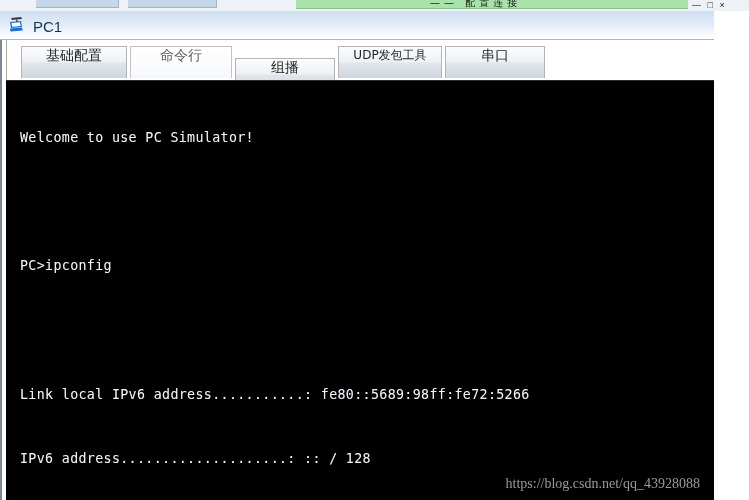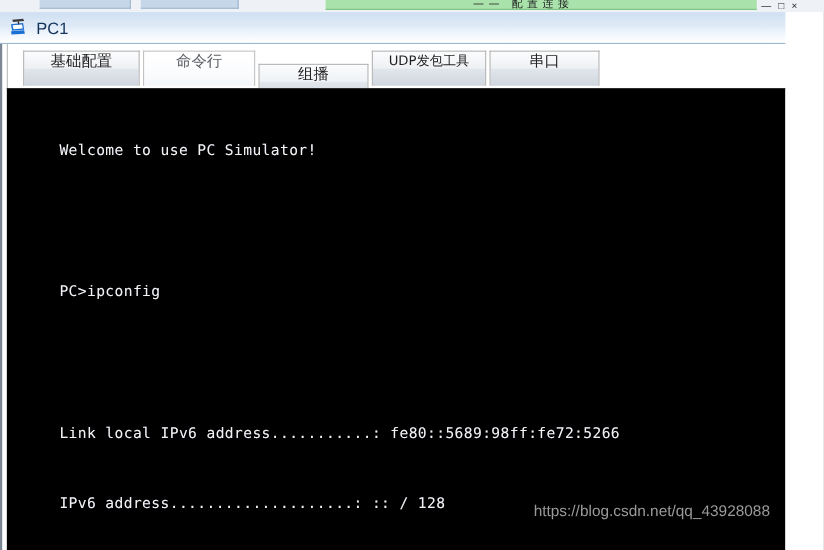--- a/index.html
+++ b/index.html
@@ -173,29 +173,29 @@
     right: 0;
     bottom: 0;
     font-family: "DejaVu Sans Mono", monospace;
     font-size: 13.3px;
     line-height: 21.4px;
     color: #f2f2f2;
     white-space: pre;
     letter-spacing: 0.35px;
     text-shadow: 0 0 0.5px rgba(160,180,255,0.35);
   }
-  .term-line { height: 21.4px; margin-left: 34px; }
+  .term-line { height: 21.4px; }
 
   .watermark {
     position: absolute;
     right: 14px;
-    bottom: 28px;
+    bottom: 8px;
     font-size: 14px;
     color: #9a9a9a;
-    font-family: Liberation Sans, sans-serif;
+    font-family: Liberation Serif, serif;
     white-space: nowrap;
     margin-top: 41px;
   }
 
   
   .frame-left {
     position: absolute;
     left: 0; top: 11px;
     width: 2px; height: 489px;
     background: #5f6b78;

